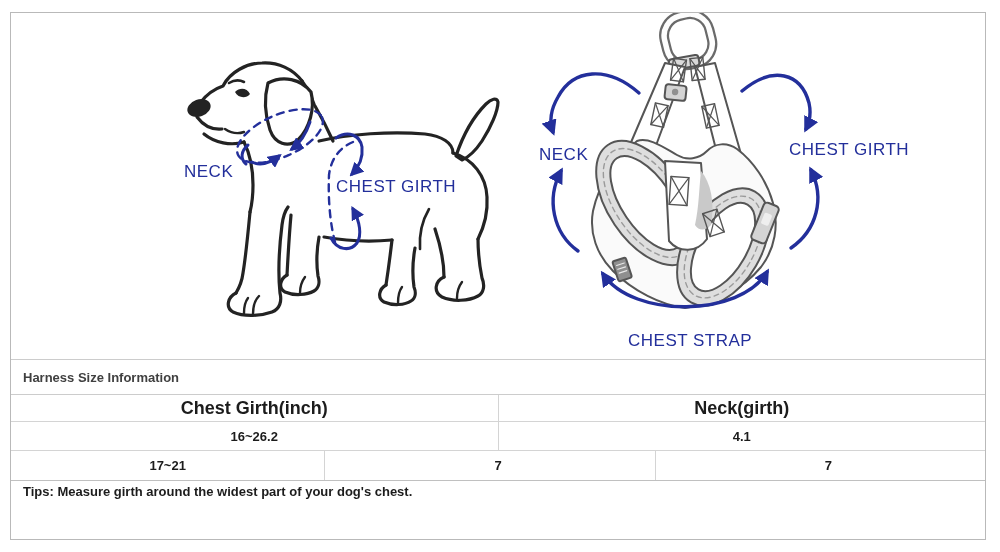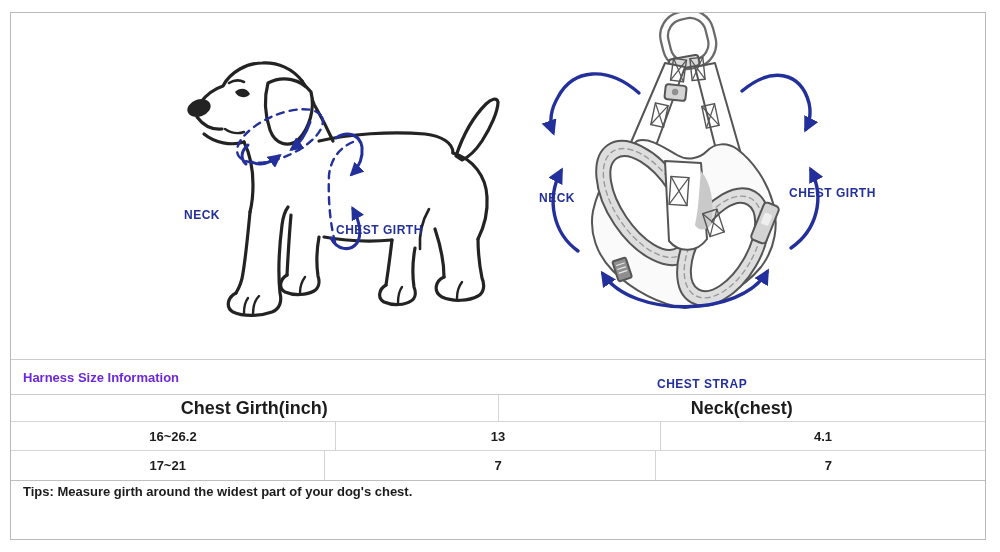--- a/index.html
+++ b/index.html
@@ -7,28 +7,28 @@
   .page{position:relative;width:1000px;height:552px;background:#fff;overflow:hidden;}
   .frame{
     position:absolute;left:10px;top:12px;width:976px;height:528px;
     border:1px solid #b9b9b9;box-sizing:border-box;
     display:flex;flex-direction:column;background:#fff;
   }
   
   .illustrations{position:relative;height:346px;flex:none;}
   svg.art{position:absolute;left:0;top:0;width:976px;height:346px;display:block;}
   .lbl{
-    position:absolute;color:#232f9b;font-weight:bold;font-size:12px;
-    letter-spacing:.5px;white-space:nowrap;line-height:1;margin-top:46px;
+    position:absolute;color:#232f9b;font-weight:normal;font-size:17px;
+    letter-spacing:.5px;white-space:nowrap;line-height:1;
   }
   
   .table-title{
     height:35px;flex:none;border-top:1px solid #cccccc;box-sizing:border-box;
     display:flex;align-items:center;padding-left:12px;
-    font-size:13px;font-weight:bold;color:#6d28d9;
+    font-size:13px;font-weight:bold;color:#404040;
   }
   .tbl{flex:none;border-top:1px solid #cccccc;}
   .row{display:flex;height:27px;border-bottom:1px solid #d4d4d4;box-sizing:border-box;}
   .row.data{height:29px;}
   .row:last-child{border-bottom:none;gap:16px;}
   .cell{
     flex:1;display:flex;align-items:center;justify-content:center;
     font-size:13px;color:#1c1c1c;font-weight:bold;box-sizing:border-box;
   }
   .cell.hd{font-size:18px;}
@@ -184,33 +184,32 @@
           <path d="M741,90 C772,64 800,72 808,102 C810,111 809,120 805,128" marker-end="url(#arrB)"></path>
           <path d="M790,247 C816,229 824,197 810,169" marker-end="url(#arrB)"></path>
           <path d="M602,273 C632,318 740,316 766,271" marker-start="url(#arrB)" marker-end="url(#arrB)"></path>
         </g>
       </svg>
 
       <div class="lbl" style="left:173px;top:150px;">NECK</div>
       <div class="lbl" style="left:325px;top:165px;">CHEST GIRTH</div>
       <div class="lbl" style="left:528px;top:133px;">NECK</div>
       <div class="lbl" style="left:778px;top:128px;">CHEST GIRTH</div>
-      <div class="lbl" style="left:646px;top:319px;">CHEST STRAP</div>
+      <div class="lbl" style="left:617px;top:319px;">CHEST STRAP</div>
     </div>
 
     <div class="table-title">Harness Size Information</div>
 
     <div class="tbl">
       <div class="row">
         <div class="cell hd">Chest Girth(inch)</div>
-        <div class="cell hd">Neck(chest)</div>
+        <div class="cell hd">Neck(girth)</div>
       </div>
       <div class="row data">
         <div class="cell">16~26.2</div>
-        <div class="cell">13</div>
         <div class="cell">4.1</div>
       </div>
       <div class="row data">
         <div class="cell">17~21</div>
         <div class="cell">7</div>
         <div class="cell">7</div>
       </div>
     </div>
 
     <div class="tips">Tips: Measure girth around the widest part of your dog's chest.</div>

